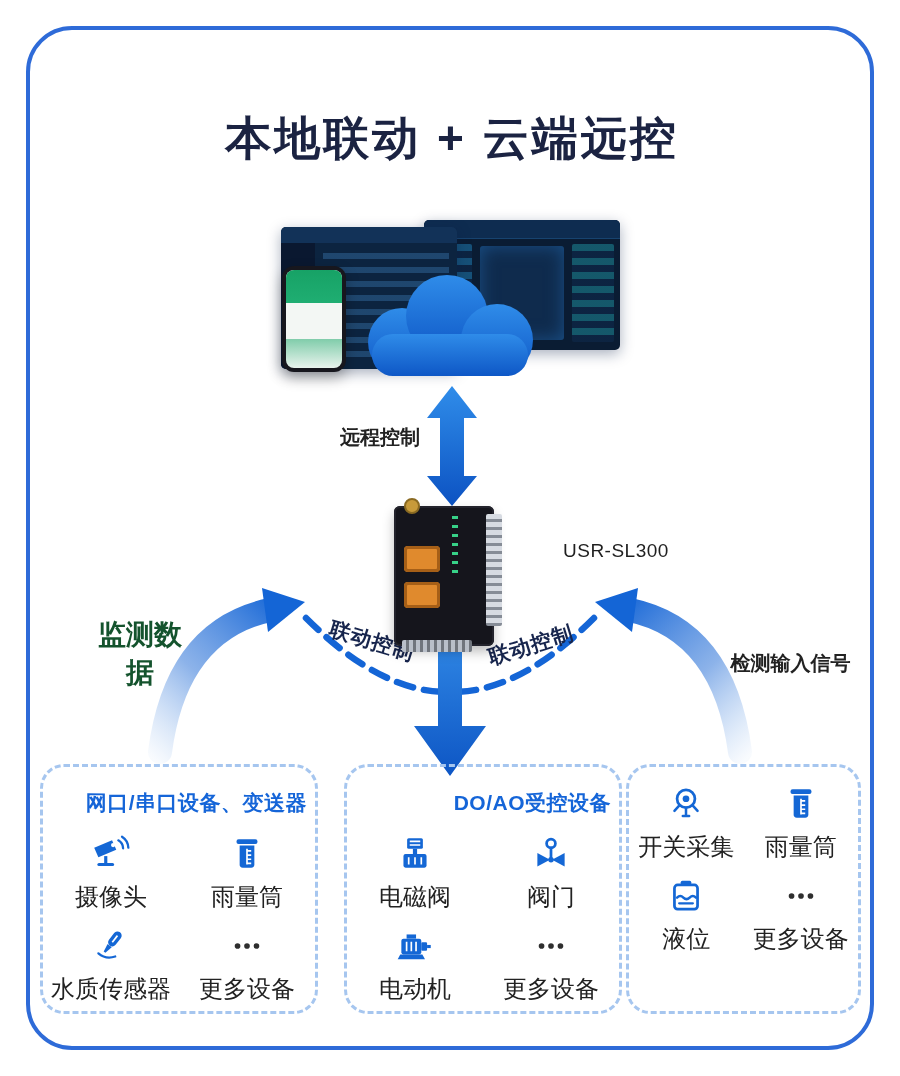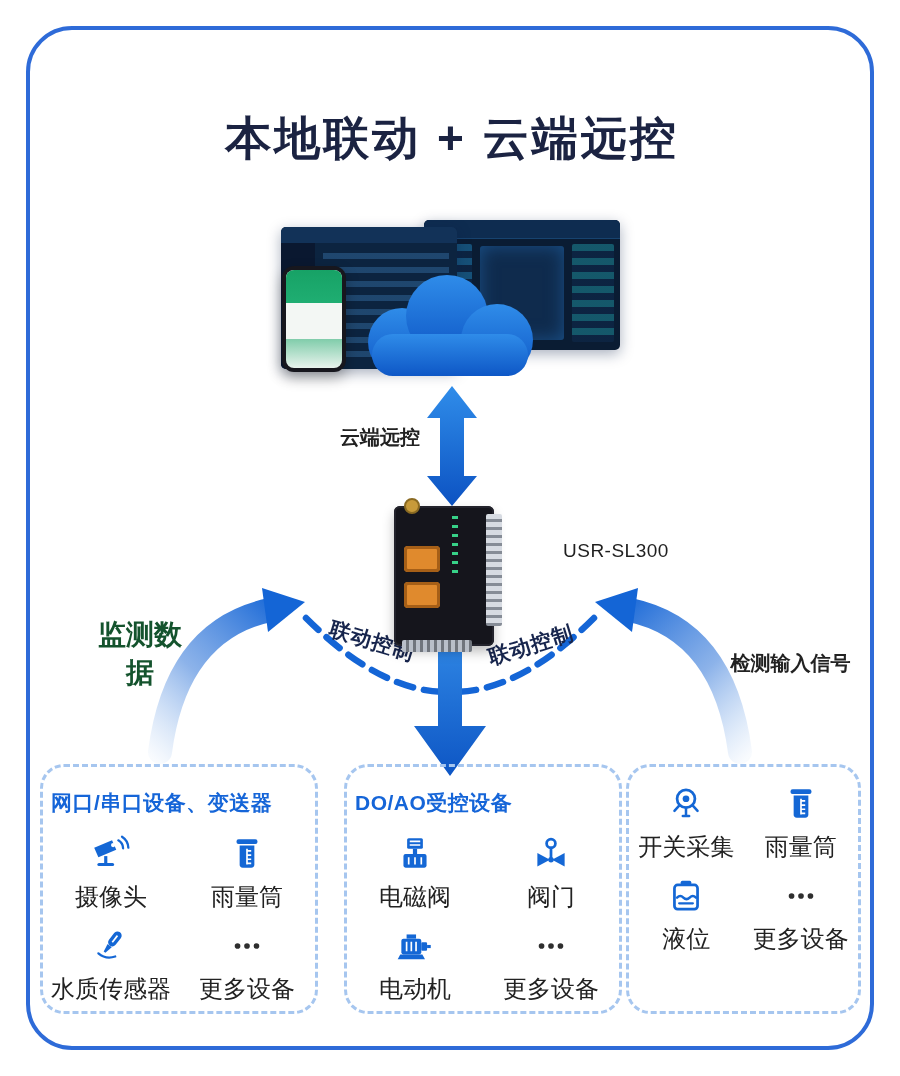--- a/index.html
+++ b/index.html
@@ -68,21 +68,21 @@
            background:repeating-linear-gradient(180deg,#3df29b 0 3px,transparent 3px 9px);}
   .dv-bottom{position:absolute;left:8px;bottom:0px;width:70px;height:12px;border-radius:2px;
              background:repeating-linear-gradient(90deg,#b9bfc9 0 4px,#70757d 4px 7px);}
 
   
   .box{position:absolute;top:764px;height:250px;border:3px dashed #a6c6ef;border-radius:24px;
        box-sizing:border-box;background:transparent;z-index:6;}
   .box1{left:40px;width:278px;}
   .box2{left:344px;width:278px;}
   .box3{left:626px;width:235px;}
-  .box h2{margin:22px 8px 0;text-align:left;font-size:21px;color:#1565d8;font-weight:700;letter-spacing:.5px;}
+  .box h2{margin:22px 8px 0;text-align:right;font-size:21px;color:#1565d8;font-weight:700;letter-spacing:.5px;}
   .grid{display:grid;grid-template-columns:1fr 1fr;row-gap:12px;margin-top:16px;}
   .cell{display:flex;flex-direction:column;align-items:center;gap:6px;}
   .icon{width:42px;height:42px;display:flex;align-items:center;justify-content:center;}
   .lbl{font-size:24px;color:#222;white-space:nowrap;}
 </style>
 </head>
 <body>
 
 <div class="canvas">
   <div class="card"></div>
@@ -151,21 +151,21 @@
 
     <path d="M740 752 Q724 630 630 610" stroke="url(#gright)" stroke-width="24" fill="none" stroke-linecap="round"></path>
     <polygon fill="#1465d6" points="595,602 632,632 638,588"></polygon>
 
     <path d="M306 618 Q380 692 447 692" stroke="#1465d6" stroke-width="6.5" stroke-dasharray="17 11" fill="none" stroke-linecap="round"></path>
     <path d="M594 618 Q520 692 453 692" stroke="#1465d6" stroke-width="6.5" stroke-dasharray="17 11" fill="none" stroke-linecap="round"></path>
 
     <polygon fill="url(#gdown)" points="438,646 462,646 462,726 486,726 450,776 414,726 438,726"></polygon>
   </svg>
 
-  <div class="remote-label">云端远控</div>
+  <div class="remote-label">远程控制</div>
 
   <div class="device">
     <div class="dv-body"></div>
     <div class="dv-ant"></div>
     <div class="dv-port dv-port1"></div>
     <div class="dv-port dv-port2"></div>
     <div class="dv-terms"></div>
     <div class="dv-leds"></div>
     <div class="dv-bottom"></div>
   </div>

